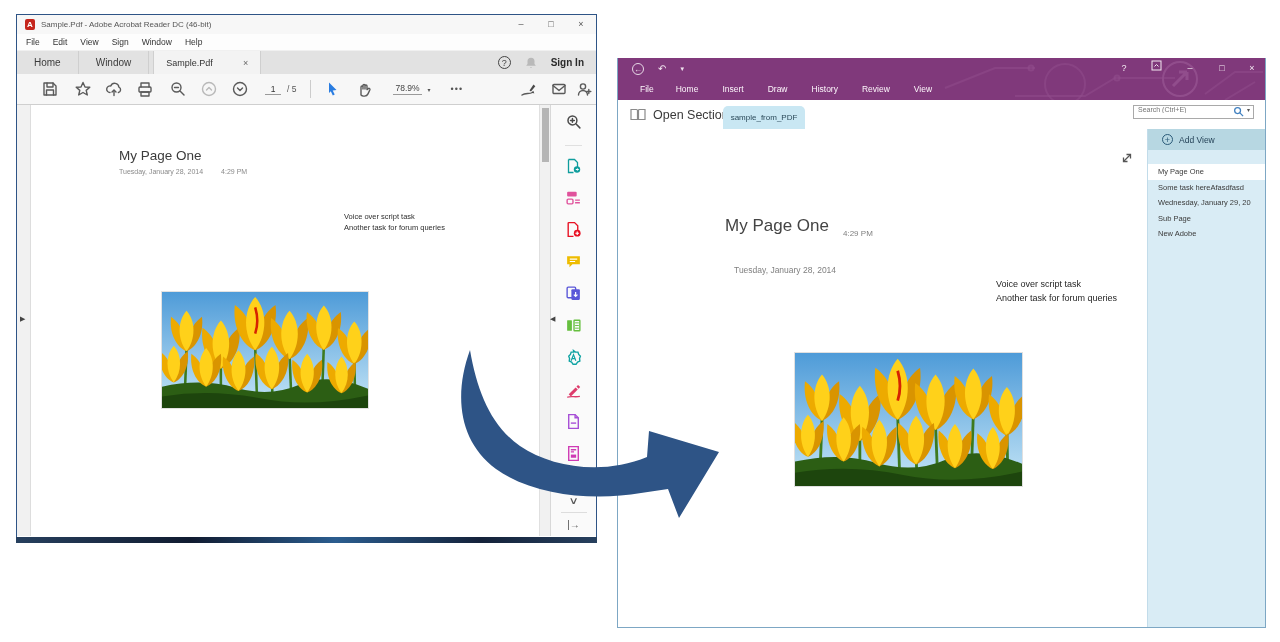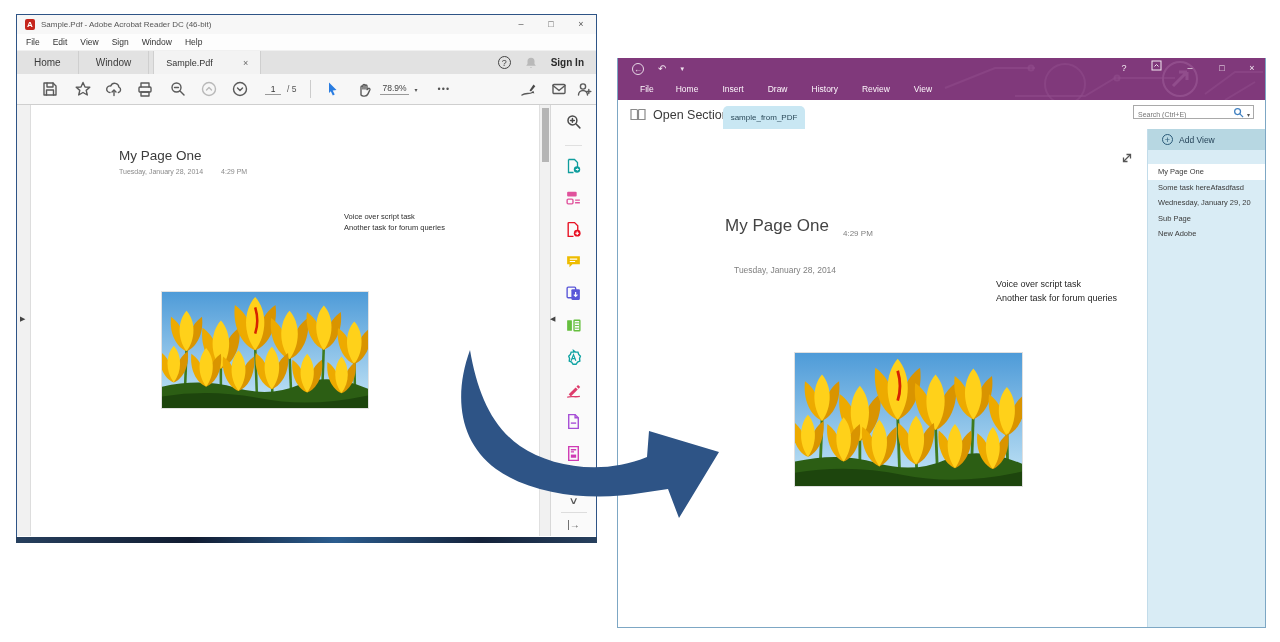--- a/index.html
+++ b/index.html
@@ -74,21 +74,21 @@
   .n-ribbontabs { position:relative; z-index:2; height:21px; display:flex; align-items:center; padding-left:12px; gap:0; }
   .n-rtab { color:#fdf7fc; font-size:8.5px; padding:0 12px; height:21px; line-height:21px; }
   .n-rtab.file { padding:0 10px; }
   .n-sectionbar { height:29px; background:#fff; position:relative; display:flex; align-items:center; }
   .n-book { margin-left:12px; }
   .n-opensec { font-size:12.5px; color:#3a3a3a; margin-left:7px; }
   .n-opensec-dd { font-size:7px; color:#555; margin-left:6px; }
   .n-sectab { position:absolute; left:105px; bottom:0; height:23px; width:82px; background:#c9e7f3;
               border-radius:5px 5px 0 0; font-size:8px; color:#2b4a5a; text-align:center; line-height:23px; }
   .n-search { position:absolute; right:11px; top:5px; width:121px; height:14px; border:1px solid #a9a9a9; background:#fff;
-              display:flex; align-items:flex-end; }
+              display:flex; align-items:flex-start; }
   .n-search input { flex:1; border:none; outline:none; font-size:7px; color:#666; padding-left:4px; width:80px; font-family:"Liberation Sans",sans-serif; background:transparent;}
   .n-search .dd { font-size:6px; color:#555; margin:0 3px; }
   .n-body { position:relative; display:flex; height:498px; }
   .n-main { flex:1; background:#fff; position:relative; }
   .n-sidebar { width:118px; background:#d9ecf5; border-left:1px solid #c2dcea; display:flex; flex-direction:column; }
   .n-addpage { height:21px; background:#b7d7e2; display:flex; align-items:center; gap:6px; padding-left:14px; }
   .n-addpage .plus { width:11px; height:11px; border:1px solid #2a5a78; border-radius:50%; color:#2a5a78; font-size:9px; line-height:10px; text-align:center; }
   .n-addpage .lbl { font-size:8.5px; color:#1f3d52; }
   .n-pagelist { margin-top:14px; display:flex; flex-direction:column; }
   .n-pageitem { height:15.5px; line-height:15.5px; padding-left:10px; font-size:7.5px; color:#3a3a3a; white-space:nowrap; overflow:hidden; }
@@ -232,21 +232,21 @@
       <span class="a-pagetotal" style="margin-left:6px">/ 5</span>
       <span class="vdiv" style="margin-left:14px"></span>
       <span class="tbi" style="margin-left:12px">
         <svg viewBox="0 0 18 18">
             <path d="M6,2.5 L13.5,10 L9.7,10.4 L11.7,14.6 L9.8,15.5 L7.8,11.3 L6,13 Z" fill="#2a7de1" stroke="none"></path>
           </svg></span>
       <span class="tbi" style="margin-left:14px">
         <svg viewBox="0 0 18 18">
             <path d="M6,15 V7 a1,1 0 0 1 2,0 V9 M8,8.8 V5.5 a1,1 0 0 1 2,0 V9 M10,9 V6 a1,1 0 0 1 2,0 v3.2 M12,9.6 l1.3,-1 a1,1 0 0 1 1.6,1.1 l-1.9,4.2 a3.8,3.8 0 0 1 -3.5,2.2 H8.4 a3.4,3.4 0 0 1 -2.4,-1"></path>
           </svg></span>
-      <span class="a-zoom" style="margin-left:7px">78.9%</span>
+      <span class="a-zoom" style="margin-left:20px">78.9%</span>
       <span style="font-size:6px;color:#555;margin-left:6px">▾</span>
       <span class="a-dots" style="margin-left:20px">•••</span>
       <span class="tbi" style="position:absolute;right:58px">
         <svg viewBox="0 0 18 18">
             <path d="M2,15 C5.5,12.5 9,14.5 12.5,12.5"></path>
             <path d="M9.5,10.5 L13.5,4.5 L15.3,6.2 L11,11.5 Z" fill="#4a4a4a" stroke="none"></path>
             <path d="M11.5,12.5 l2.8,1 l-1,-2.8 z" fill="#4a4a4a" stroke="none"></path>
           </svg></span>
       <span class="tbi" style="position:absolute;right:28px">
         <svg viewBox="0 0 18 18">

